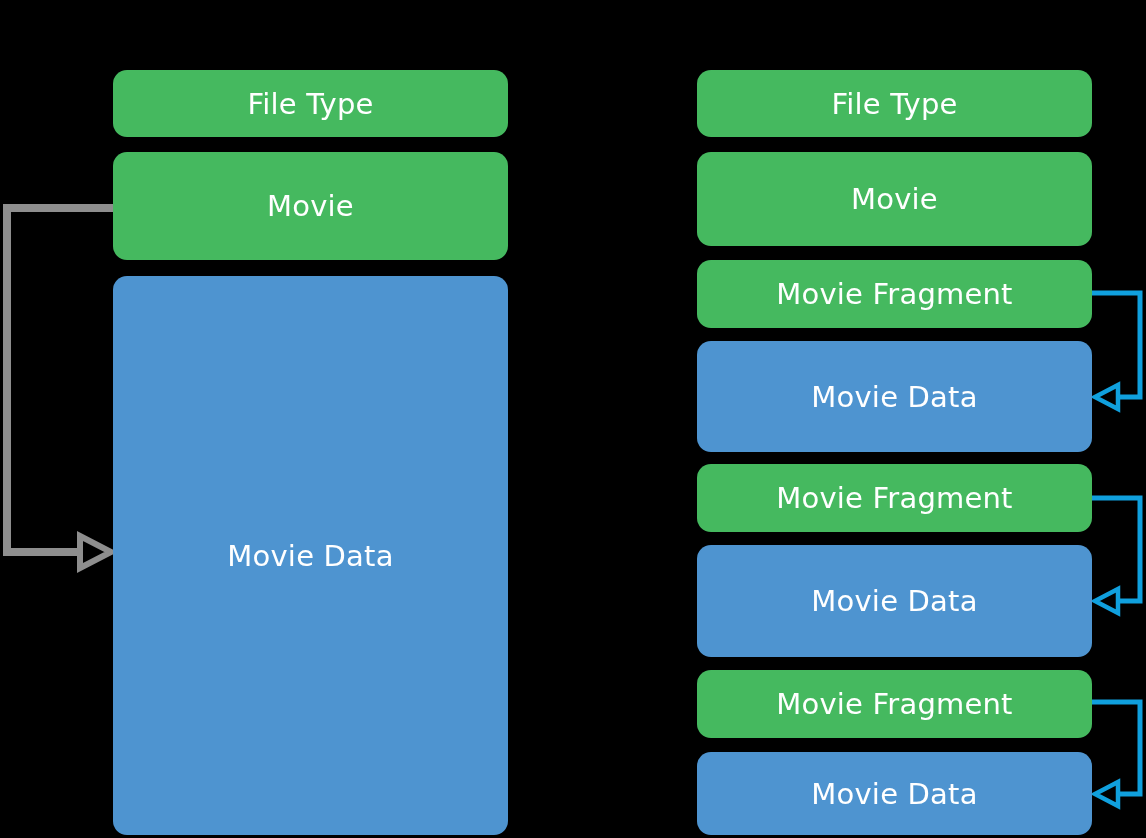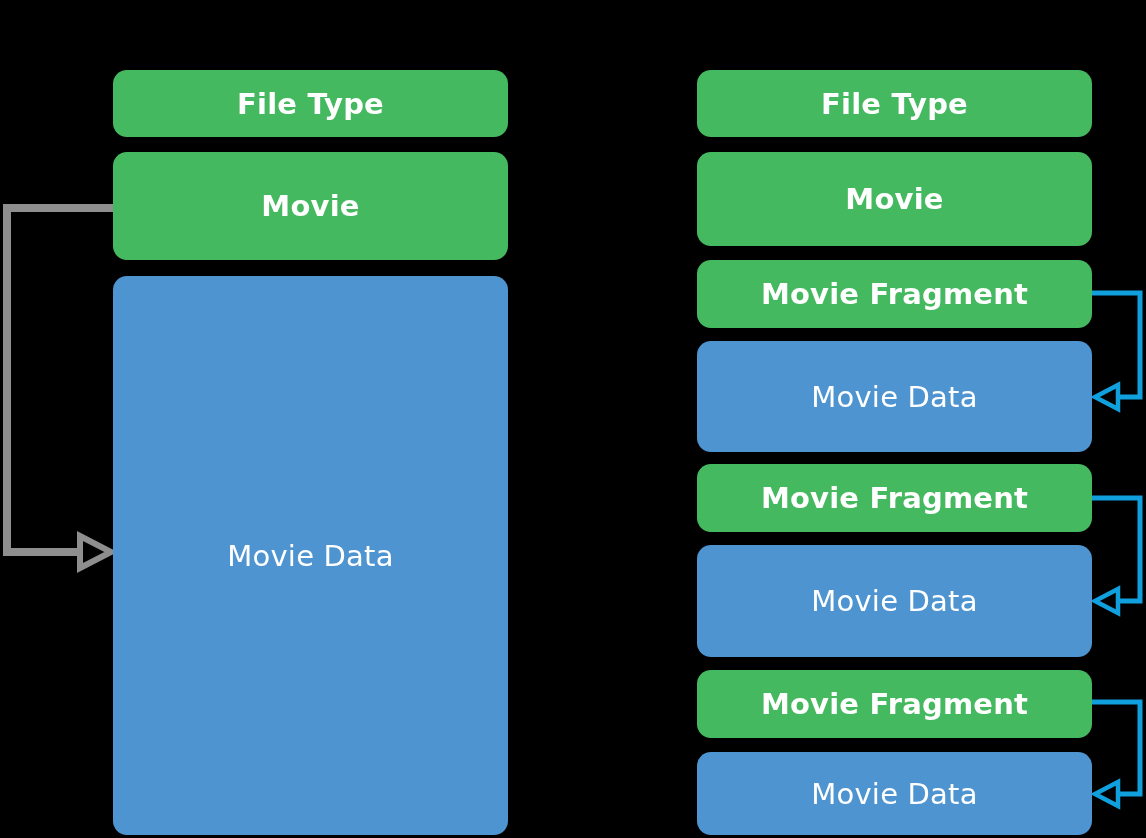--- a/index.html
+++ b/index.html
@@ -27,21 +27,21 @@
     border-radius: 14px;
     display: flex;
     align-items: center;
     justify-content: center;
     color: var(--color-text, #ffffff);
     font-size: 29px;
     font-weight: 500;
     letter-spacing: 0.2px;
     box-sizing: border-box;
   }
-  .box.green { background: var(--color-box_green, #45B95F); font-weight: bold; }
+  .box.green { background: var(--color-box_green, #45B95F); }
   .box.blue  { background: var(--color-box_blue, #4E94D0); }
   .col-left  .box { left: 113px; width: 395px; }
   .col-right .box { left: 697px; width: 395px; }
 
   .gray-line {
     stroke: var(--color-arrow_gray, #8E8E8E);
     stroke-width: 8;
     fill: none;
     stroke-linejoin: miter;
   }

